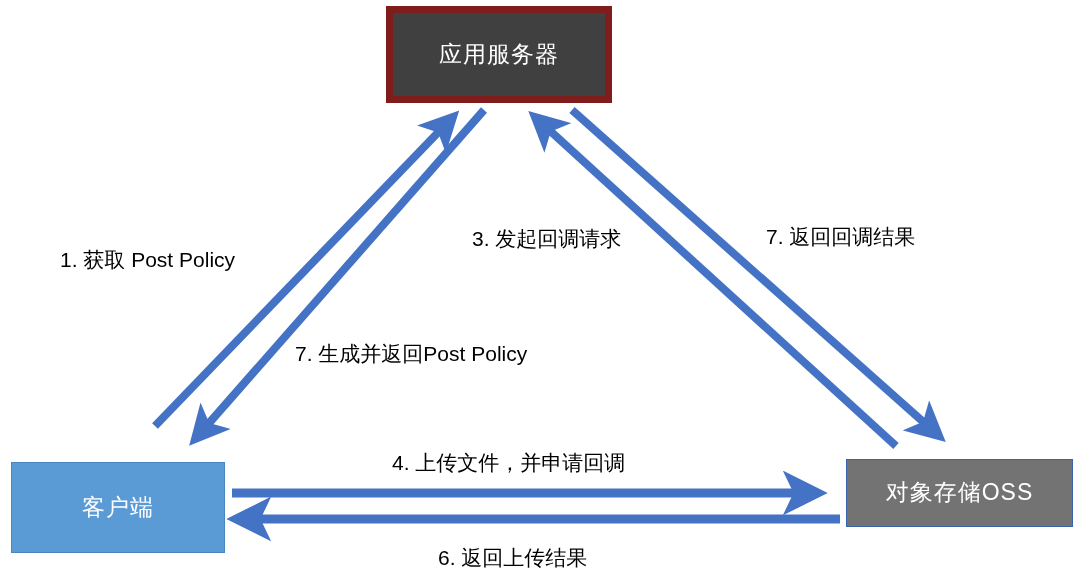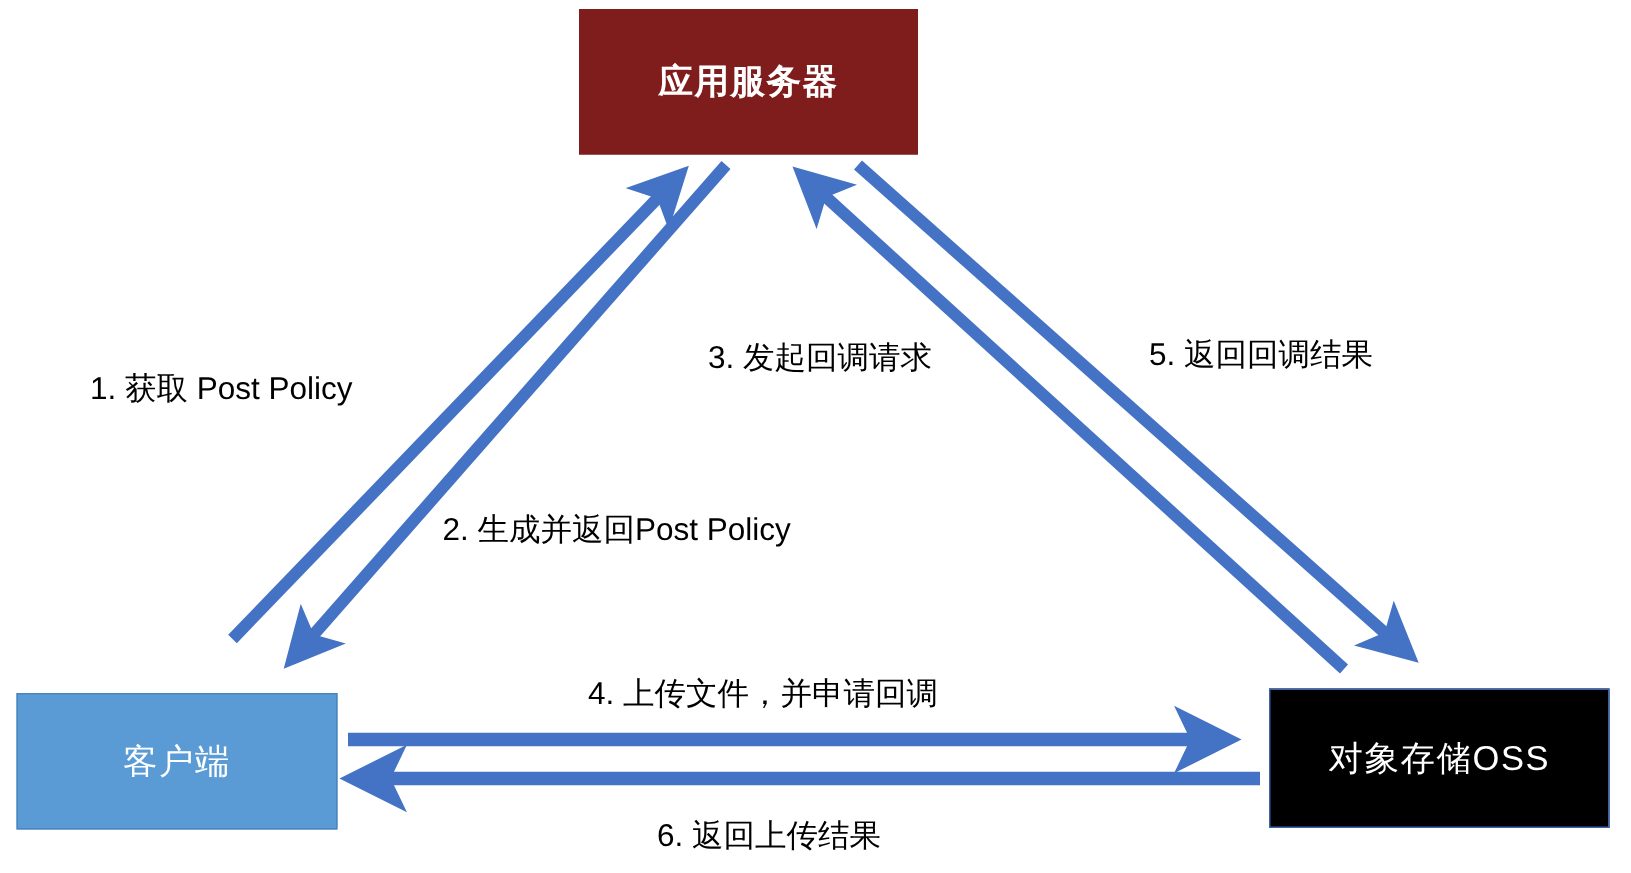--- a/index.html
+++ b/index.html
@@ -34,38 +34,37 @@
     line-height: 1.2;
     text-align: center;
     white-space: nowrap;
     user-select: none;
   }
   #node-app-server {
     left: 386px;
     top: 6px;
     width: 226px;
     height: 97px;
-    background: #7f1d1d;
-    border: 4px solid #7f1d1d;
-    font-weight: bold;
+    background: #404040;
+    border: 7px solid #7f1d1d;
   }
   #node-client {
     left: 11px;
     top: 462px;
     width: 214px;
     height: 91px;
     background: #5B9BD5;
     border: 1px solid #4A86BE;
   }
   #node-oss {
     left: 846px;
     top: 459px;
     width: 227px;
-    height: 93px;
-    background: #000000;
+    height: 68px;
+    background: #737373;
     border: 1px solid #3A63AE;
   }
   .edge-label {
     position: absolute;
     color: #000000;
     font-size: 21px;
     line-height: 1.2;
     white-space: nowrap;
     user-select: none;
   }
@@ -107,19 +106,19 @@
 
   <div class="node-box" id="node-client">
     <span>客户端</span>
   </div>
 
   <div class="node-box" id="node-oss">
     <span>对象存储OSS</span>
   </div>
 
   <div class="edge-label" id="label-1">1. 获取 Post Policy</div>
-  <div class="edge-label" id="label-2">2. 生成并返回Post Policy</div>
+  <div class="edge-label" id="label-2">7. 生成并返回Post Policy</div>
   <div class="edge-label" id="label-3">4. 上传文件，并申请回调</div>
   <div class="edge-label" id="label-4">3. 发起回调请求</div>
-  <div class="edge-label" id="label-5">5. 返回回调结果</div>
+  <div class="edge-label" id="label-5">7. 返回回调结果</div>
   <div class="edge-label" id="label-6">6. 返回上传结果</div>
 
 </div>
 
 </body></html>

